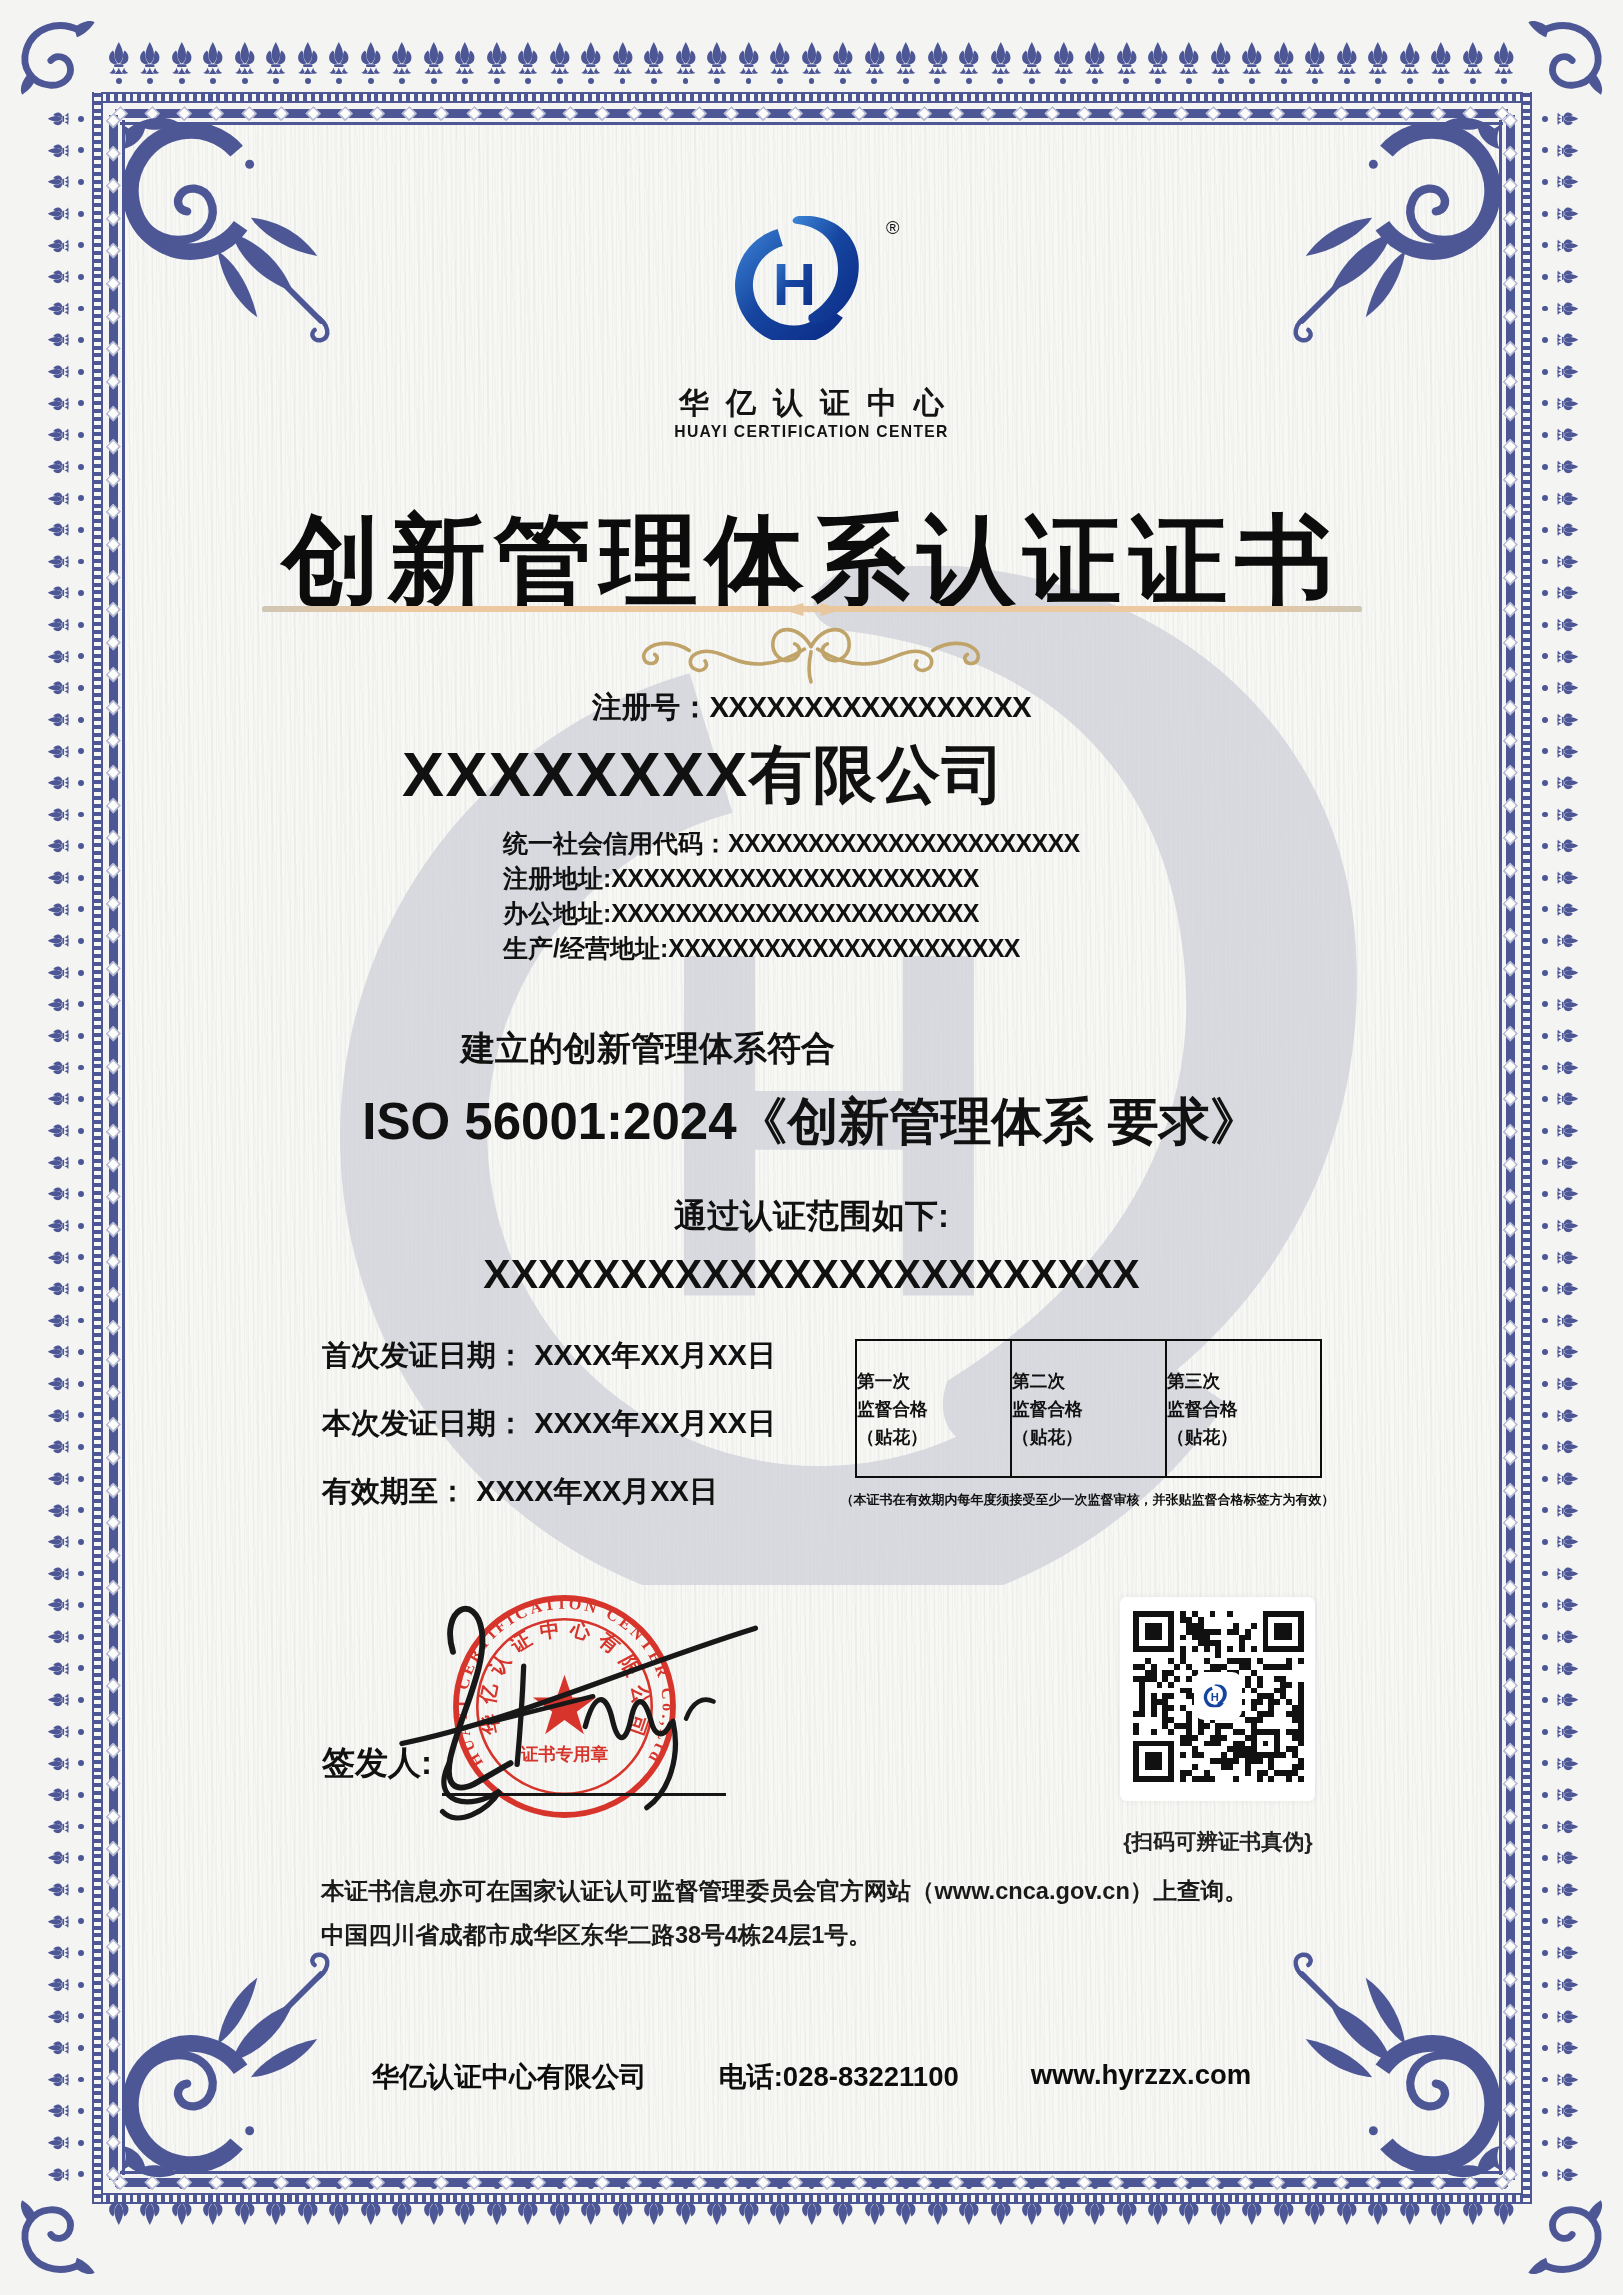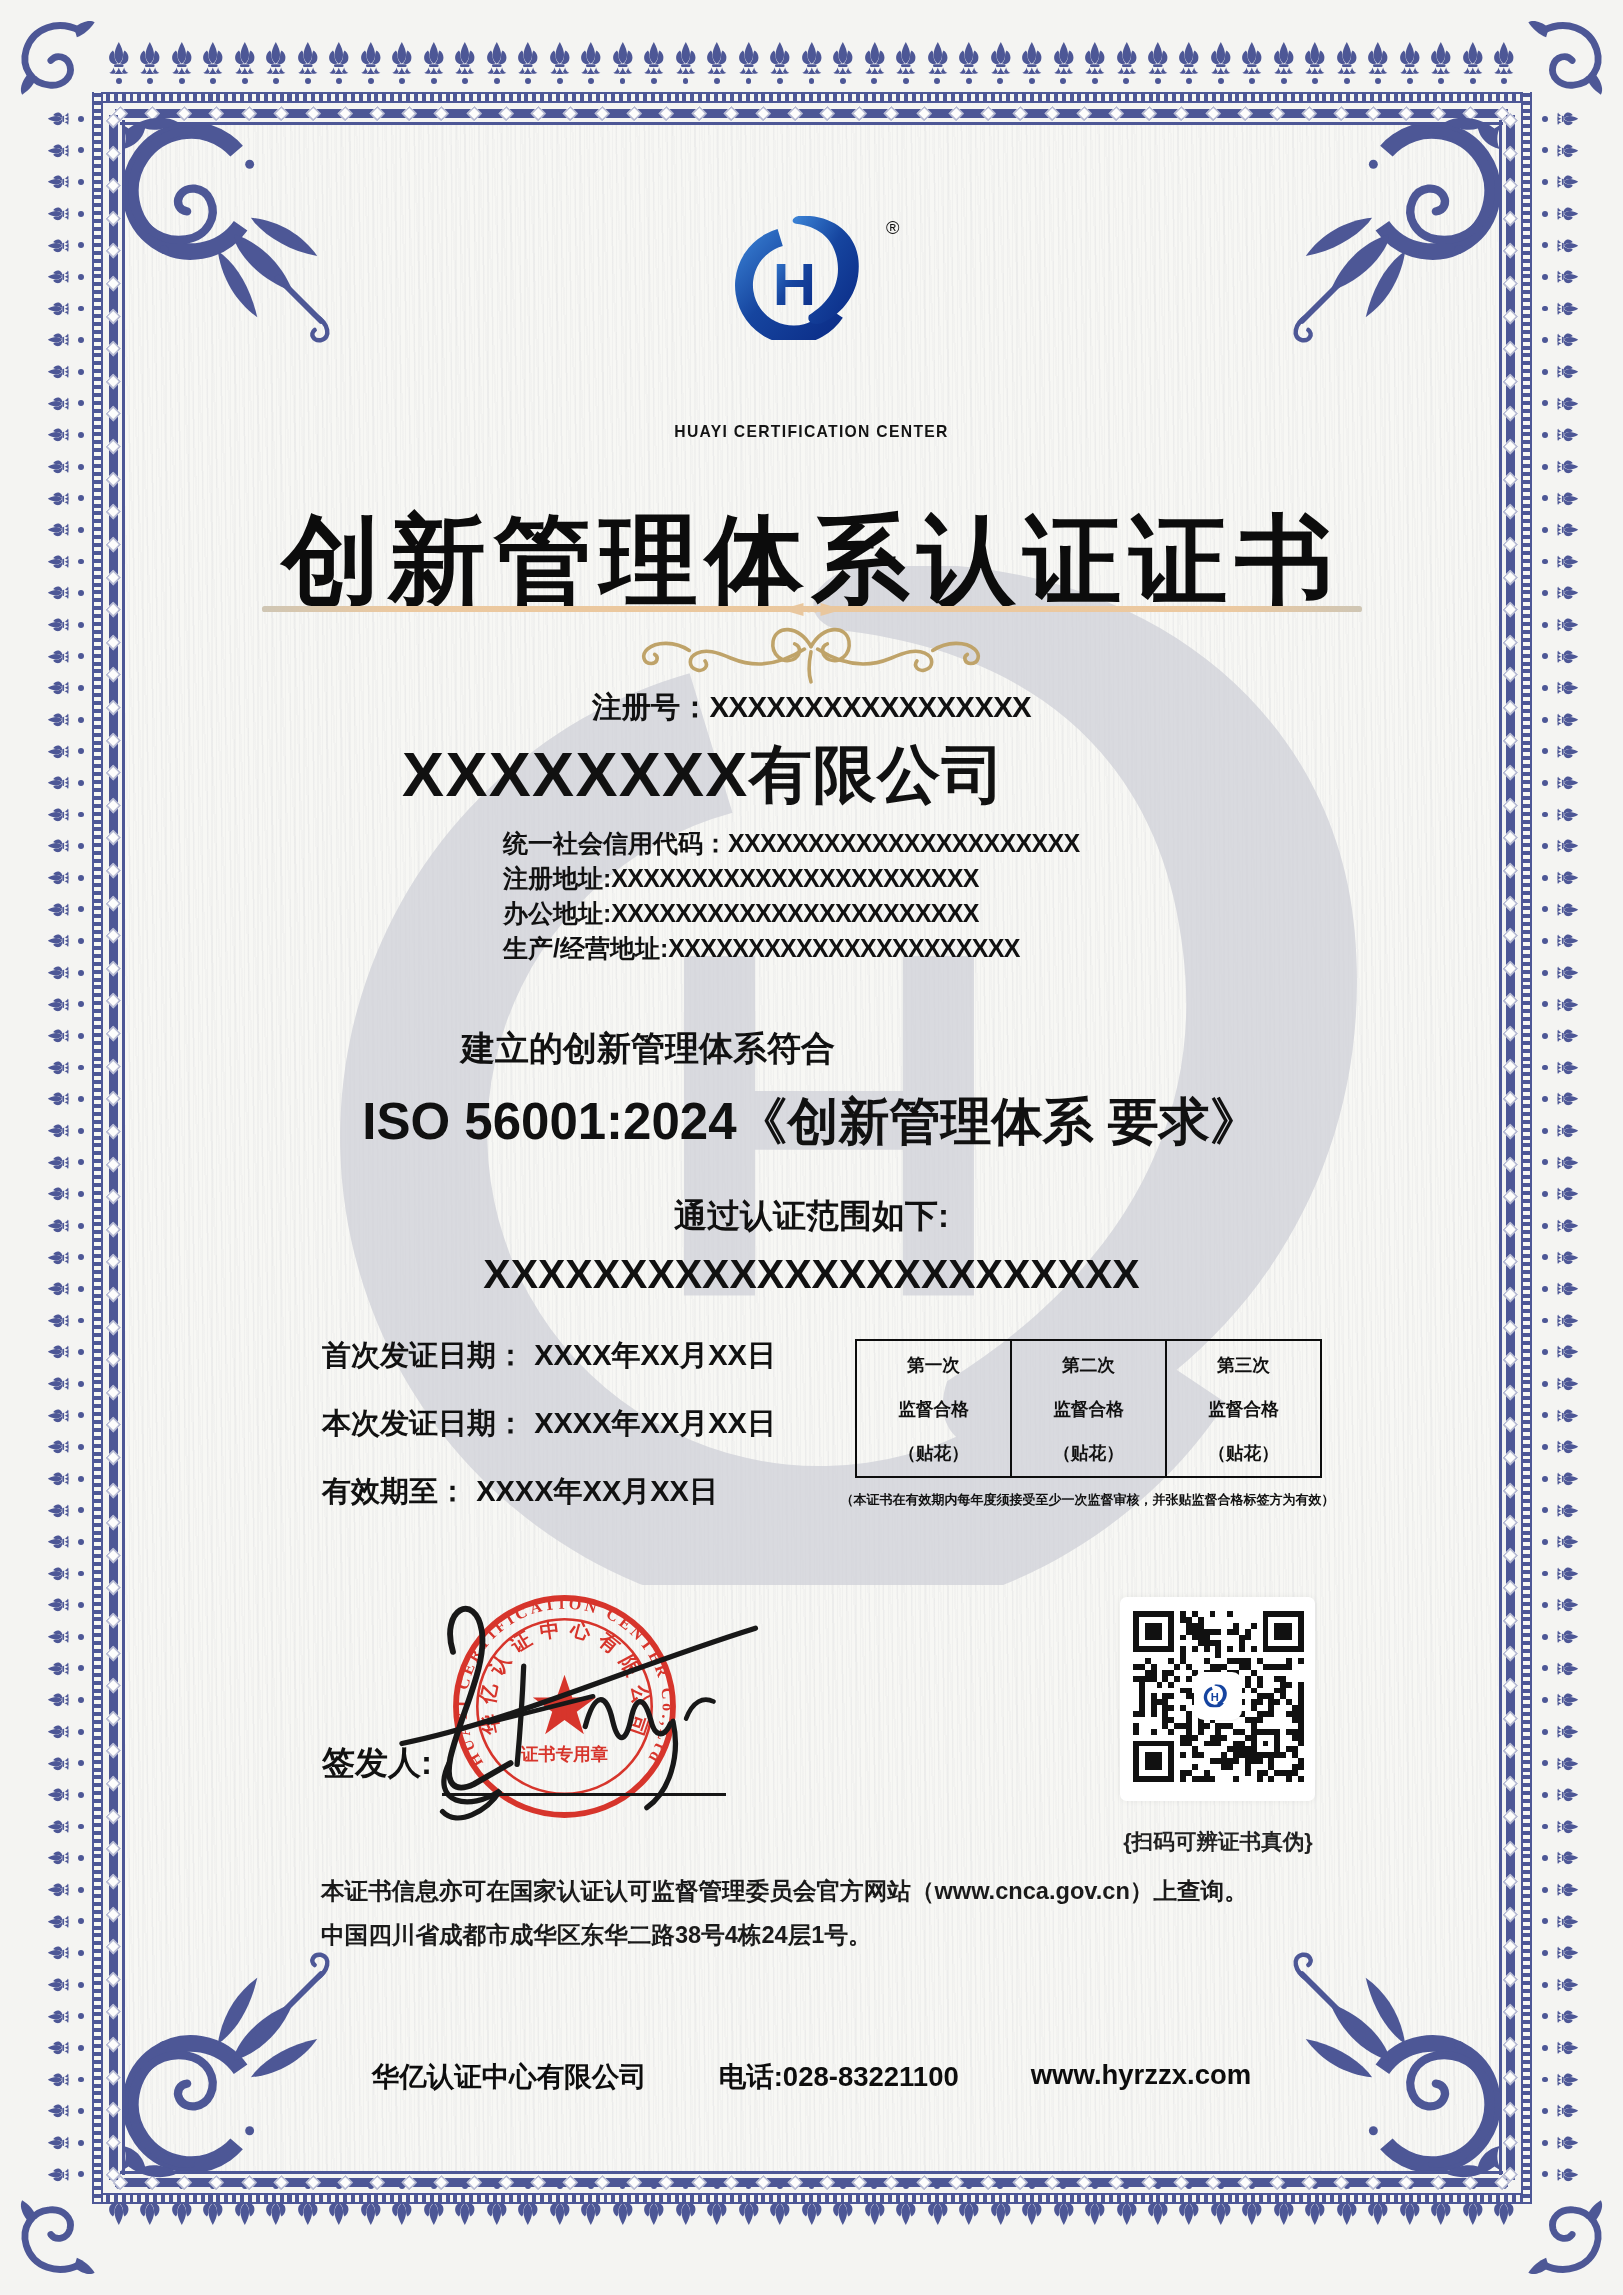--- a/index.html
+++ b/index.html
@@ -99,21 +99,21 @@
 
   
   #dates{position:absolute;left:322px;top:1336px;font-size:29px;font-weight:800;}
   #dates .row{height:68px;}
   #dates .val{margin-left:9.2px;}
 
   
   #sup-table{position:absolute;left:855px;top:1339px;width:463px;height:135px;
      display:flex;border:2.6px solid #0d0d0d;}
   #sup-table .cell{flex:1;border-right:2.6px solid #0d0d0d;display:flex;flex-direction:column;
-     align-items:center;justify-content:center;gap:20px;font-size:17.7px;font-weight:700;}
+     justify-content:center;gap:4px;font-size:17.7px;font-weight:700;}
   #sup-table .cell:last-child{border-right:none;}
   #sup-note{position:absolute;left:839px;top:1491px;width:497px;text-align:center;
      font-size:13px;font-weight:700;}
 
   
   #seal{position:absolute;left:445px;top:1587px;width:239px;height:239px;opacity:.93;}
   #signature{position:absolute;left:390px;top:1568px;width:380px;height:275px;}
   #issuer{position:absolute;left:322px;top:1741px;font-size:33px;font-weight:700;}
   #issuer-line{position:absolute;left:442px;top:1793px;width:284px;height:2.6px;background:#161616;}
 
@@ -1791,20 +1791,21 @@
       <use href="#cornerLeaf"></use>
     </svg>
   <svg id="l-br" class="cleaf" viewBox="0 0 120 120">
       <use href="#cornerLeaf"></use>
     </svg>
 
   <svg id="logo" viewBox="0 0 140 95">
     <use href="#hlogo" fill="url(#gblue)"></use>
     <text x="127" y="14" font-size="14" fill="#111">®</text>
   </svg>
+  <div id="brand-cn">华亿认证中心</div>
   <div id="brand-en">HUAYI CERTIFICATION CENTER</div>
 
   <div id="page-title">创新管理体系认证证书</div>
 
   <div id="gold-line"></div>
   <svg id="gold-bow" viewBox="0 0 110 32">
     <path d="M8 16 L42 6 L42 26 Z" fill="#e9c79e"></path>
     <path d="M102 16 L68 6 L68 26 Z" fill="#e9c79e"></path>
     <circle cx="50" cy="16" r="4.5" fill="#e9c79e"></circle>
       <circle cx="60" cy="16" r="4.5" fill="#e9c79e"></circle>

